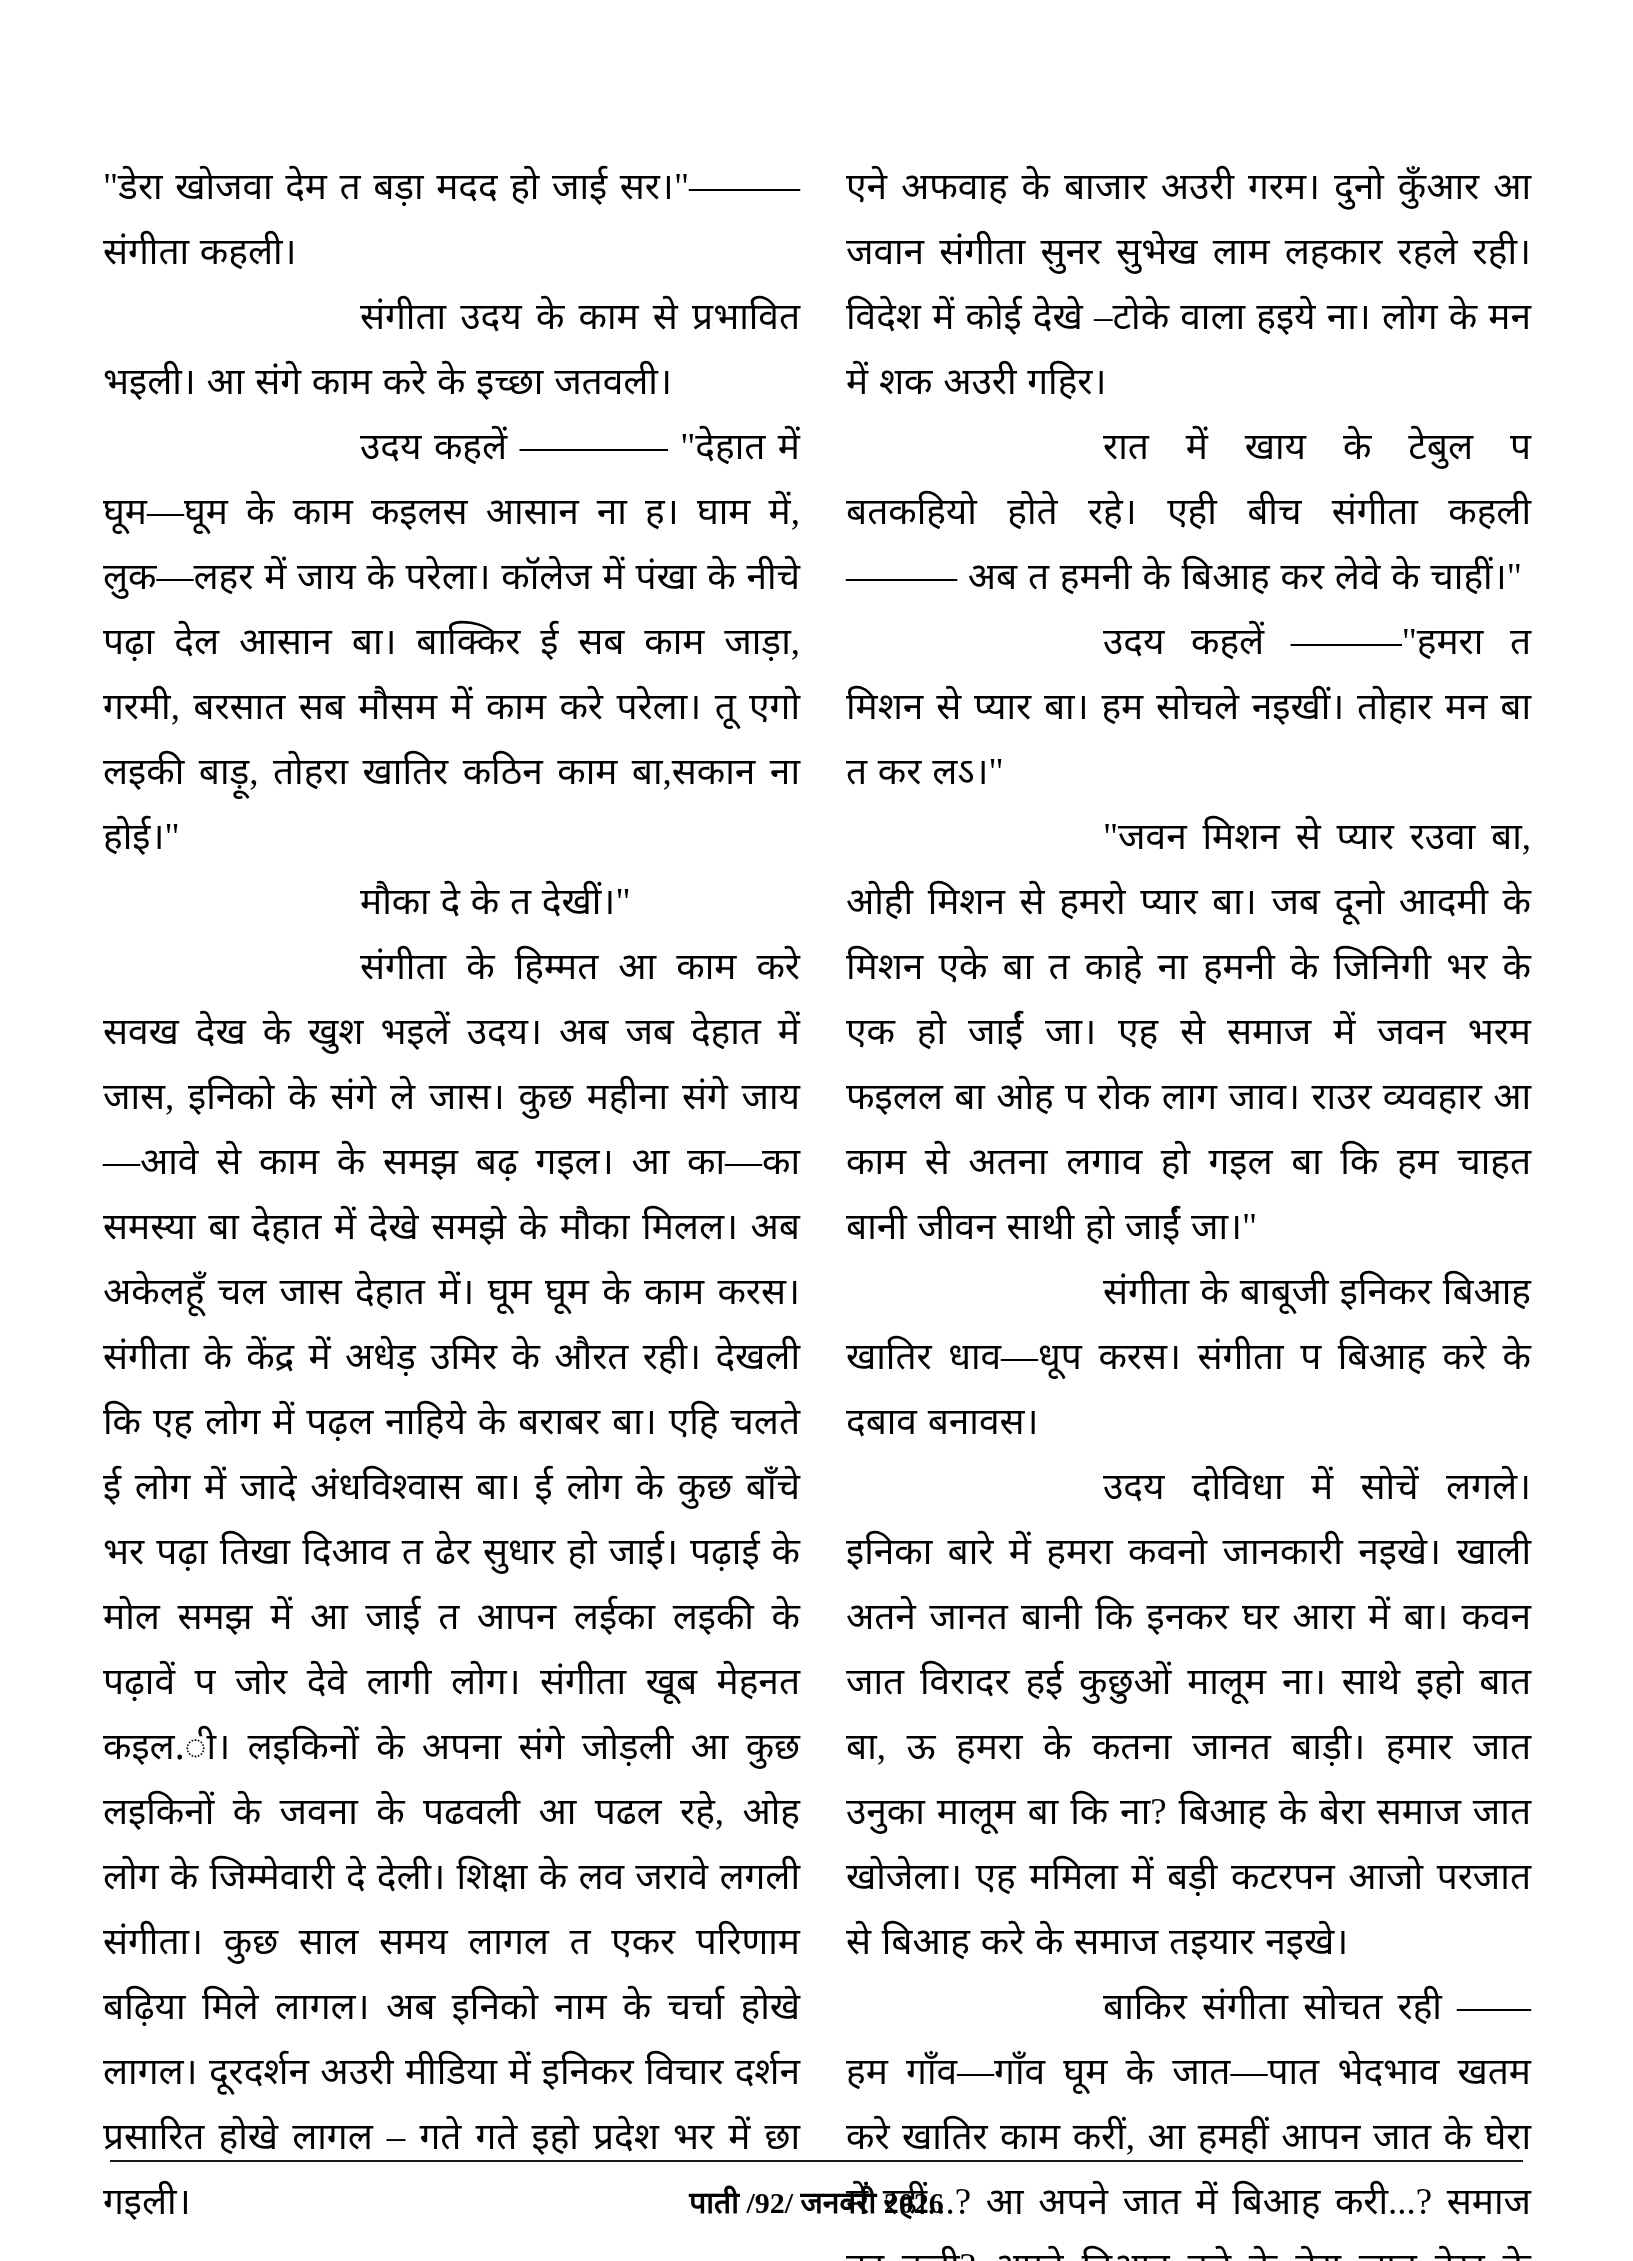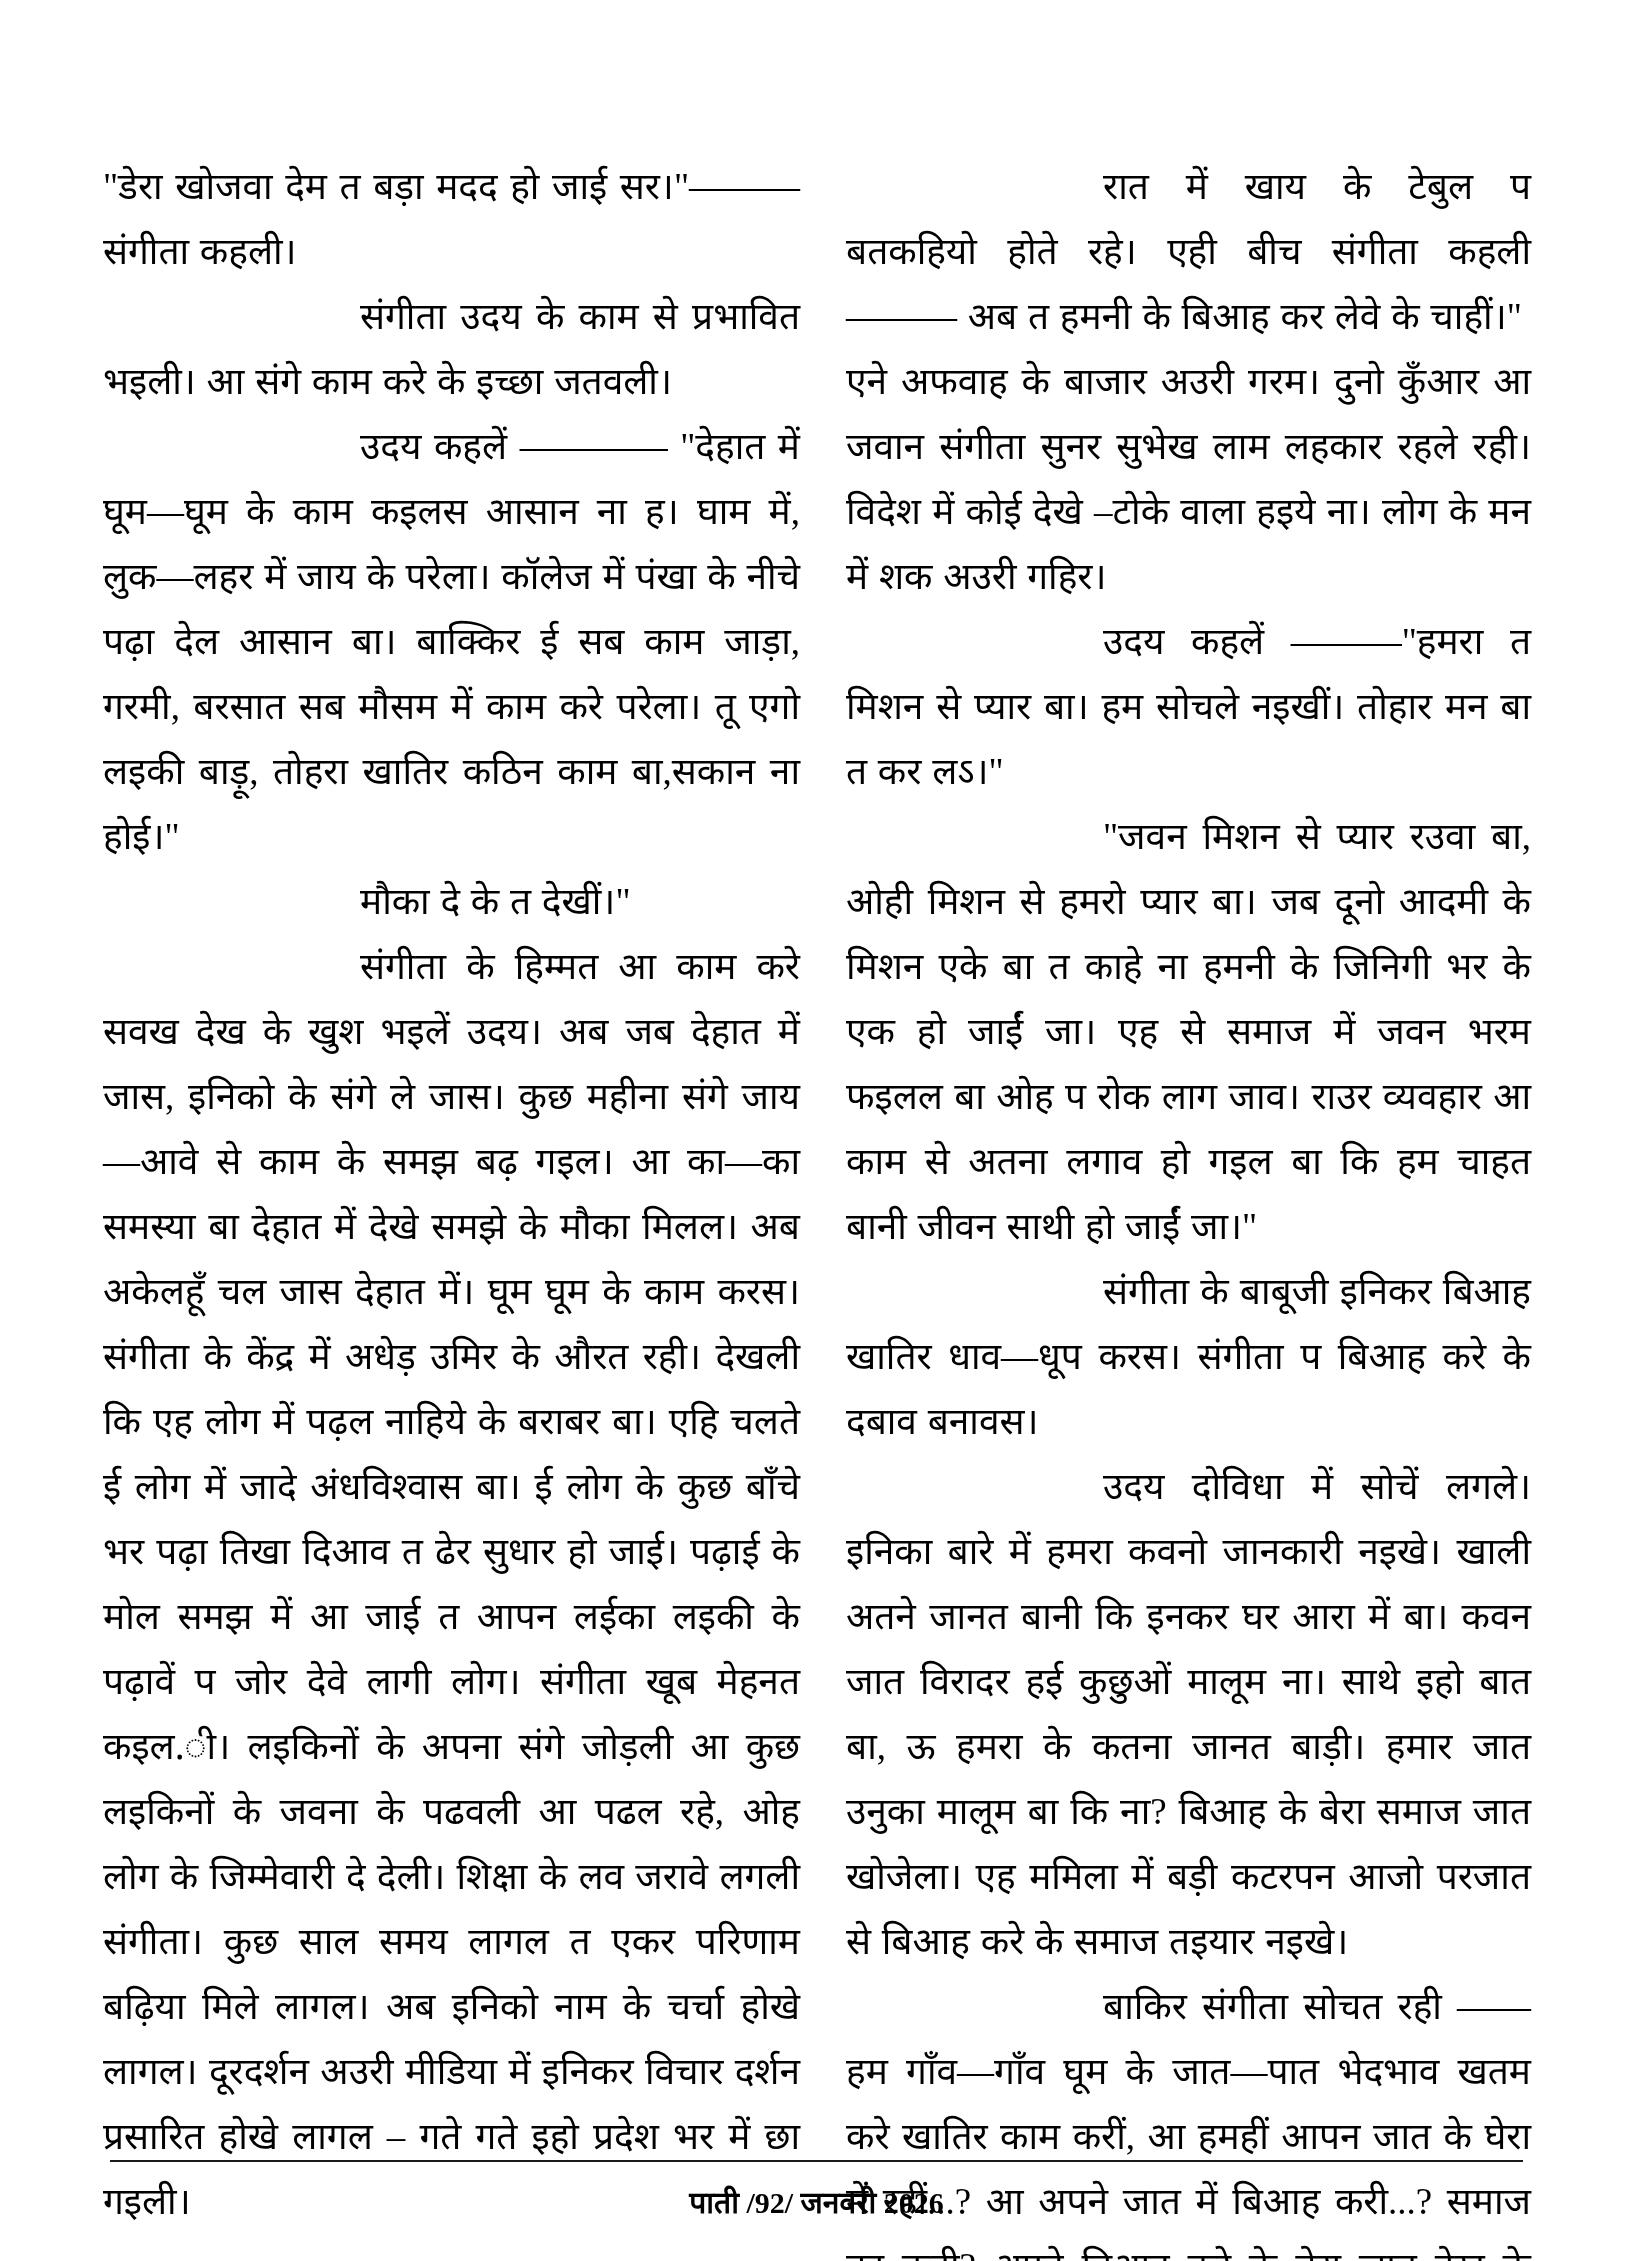--- a/index.html
+++ b/index.html
@@ -59,22 +59,22 @@
   <div class="column col-left">
     <p class="para no-indent">"डेरा खोजवा देम त बड़ा मदद हो जाई सर।"———संगीता कहली।</p>
     <p class="para">संगीता उदय के काम से प्रभावित भइली। आ संगे काम करे के इच्छा जतवली।</p>
     <p class="para">उदय कहलें ———— "देहात में घूम—घूम के काम कइलस आसान ना ह। घाम में, लुक—लहर में जाय के परेला। कॉलेज में पंखा के नीचे पढ़ा देल आसान बा। बाक्किर ई सब काम जाड़ा, गरमी, बरसात सब मौसम में काम करे परेला। तू एगो लइकी बाड़ू, तोहरा खातिर कठिन काम बा,सकान ना होई।"</p>
     <p class="para">मौका दे के त देखीं।"</p>
     <p class="para">संगीता के हिम्मत आ काम करे सवख देख के खुश भइलें उदय। अब जब देहात में जास, इनिको के संगे ले जास। कुछ महीना संगे जाय—आवे से काम के समझ बढ़ गइल। आ का—का समस्या बा देहात में देखे समझे के मौका मिलल। अब अकेलहूँ चल जास देहात में। घूम घूम के काम करस। संगीता के केंद्र में अधेड़ उमिर के औरत रही। देखली कि एह लोग में पढ़ल नाहिये के बराबर बा। एहि चलते ई लोग में जादे अंधविश्वास बा। ई लोग के कुछ बाँचे भर पढ़ा तिखा दिआव त ढेर सुधार हो जाई। पढ़ाई के मोल समझ में आ जाई त आपन लईका लइकी के पढ़ावें प जोर देवे लागी लोग। संगीता खूब मेहनत कइल.ी। लइकिनों के अपना संगे जोड़ली आ कुछ लइकिनों के जवना के पढवली आ पढल रहे, ओह लोग के जिम्मेवारी दे देली। शिक्षा के लव जरावे लगली संगीता। कुछ साल समय लागल त एकर परिणाम बढ़िया मिले लागल। अब इनिको नाम के चर्चा होखे लागल। दूरदर्शन अउरी मीडिया में इनिकर विचार दर्शन प्रसारित होखे लागल – गते गते इहो प्रदेश भर में छा गइली।</p>
 
   </div>
 
   <div class="column col-right">
+    <p class="para no-indent">एने अफवाह के बाजार अउरी गरम। दुनो कुँआर आ जवान संगीता सुनर सुभेख लाम लहकार रहले रही। विदेश में कोई देखे –टोके वाला हइये ना। लोग के मन में शक अउरी गहिर।</p>
     <p class="para">रात में खाय के टेबुल प बतकहियो होते रहे। एही बीच संगीता कहली ——— अब त हमनी के बिआह कर लेवे के चाहीं।"</p>
-    <p class="para no-indent">एने अफवाह के बाजार अउरी गरम। दुनो कुँआर आ जवान संगीता सुनर सुभेख लाम लहकार रहले रही। विदेश में कोई देखे –टोके वाला हइये ना। लोग के मन में शक अउरी गहिर।</p>
     <p class="para">उदय कहलें ———"हमरा त मिशन से प्यार बा। हम सोचले नइखीं। तोहार मन बा त कर लऽ।"</p>
     <p class="para">"जवन मिशन से प्यार रउवा बा, ओही मिशन से हमरो प्यार बा। जब दूनो आदमी के मिशन एके बा त काहे ना हमनी के जिनिगी भर के एक हो जाईं जा। एह से समाज में जवन भरम फइलल बा ओह प रोक लाग जाव। राउर व्यवहार आ काम से अतना लगाव हो गइल बा कि हम चाहत बानी जीवन साथी हो जाईं जा।"</p>
     <p class="para">संगीता के बाबूजी इनिकर बिआह खातिर धाव—धूप करस। संगीता प बिआह करे के दबाव बनावस।</p>
     <p class="para">उदय दोविधा में सोचें लगले। इनिका बारे में हमरा कवनो जानकारी नइखे। खाली अतने जानत बानी कि इनकर घर आरा में बा। कवन जात विरादर हई कुछुओं मालूम ना। साथे इहो बात बा, ऊ हमरा के कतना जानत बाड़ी। हमार जात उनुका मालूम बा कि ना? बिआह के बेरा समाज जात खोजेला। एह ममिला में बड़ी कटरपन आजो परजात से बिआह करे के समाज तइयार नइखे।</p>
     <p class="para">बाकिर संगीता सोचत रही ——हम गाँव—गाँव घूम के जात—पात भेदभाव खतम करे खातिर काम करीं, आ हमहीं आपन जात के घेरा में रहीं...? आ अपने जात में बिआह करी...? समाज का कही? अपने बिआह करे के बेरा जात देख के बिआह कइली। आ दोसरा के उपदेस देत बाड़ी...। हम ई ना होखे देम। आगे जवन होई तवन देखल जाई संगीता अपना मन में संकल्प कइली। हम कवनो हालत में आपन जात में बिआह ना करब।</p>
   </div>
 
   <div class="footer-rule"></div>
   <div class="footer">पाती /92/ जनवरी 2026</div>
 

